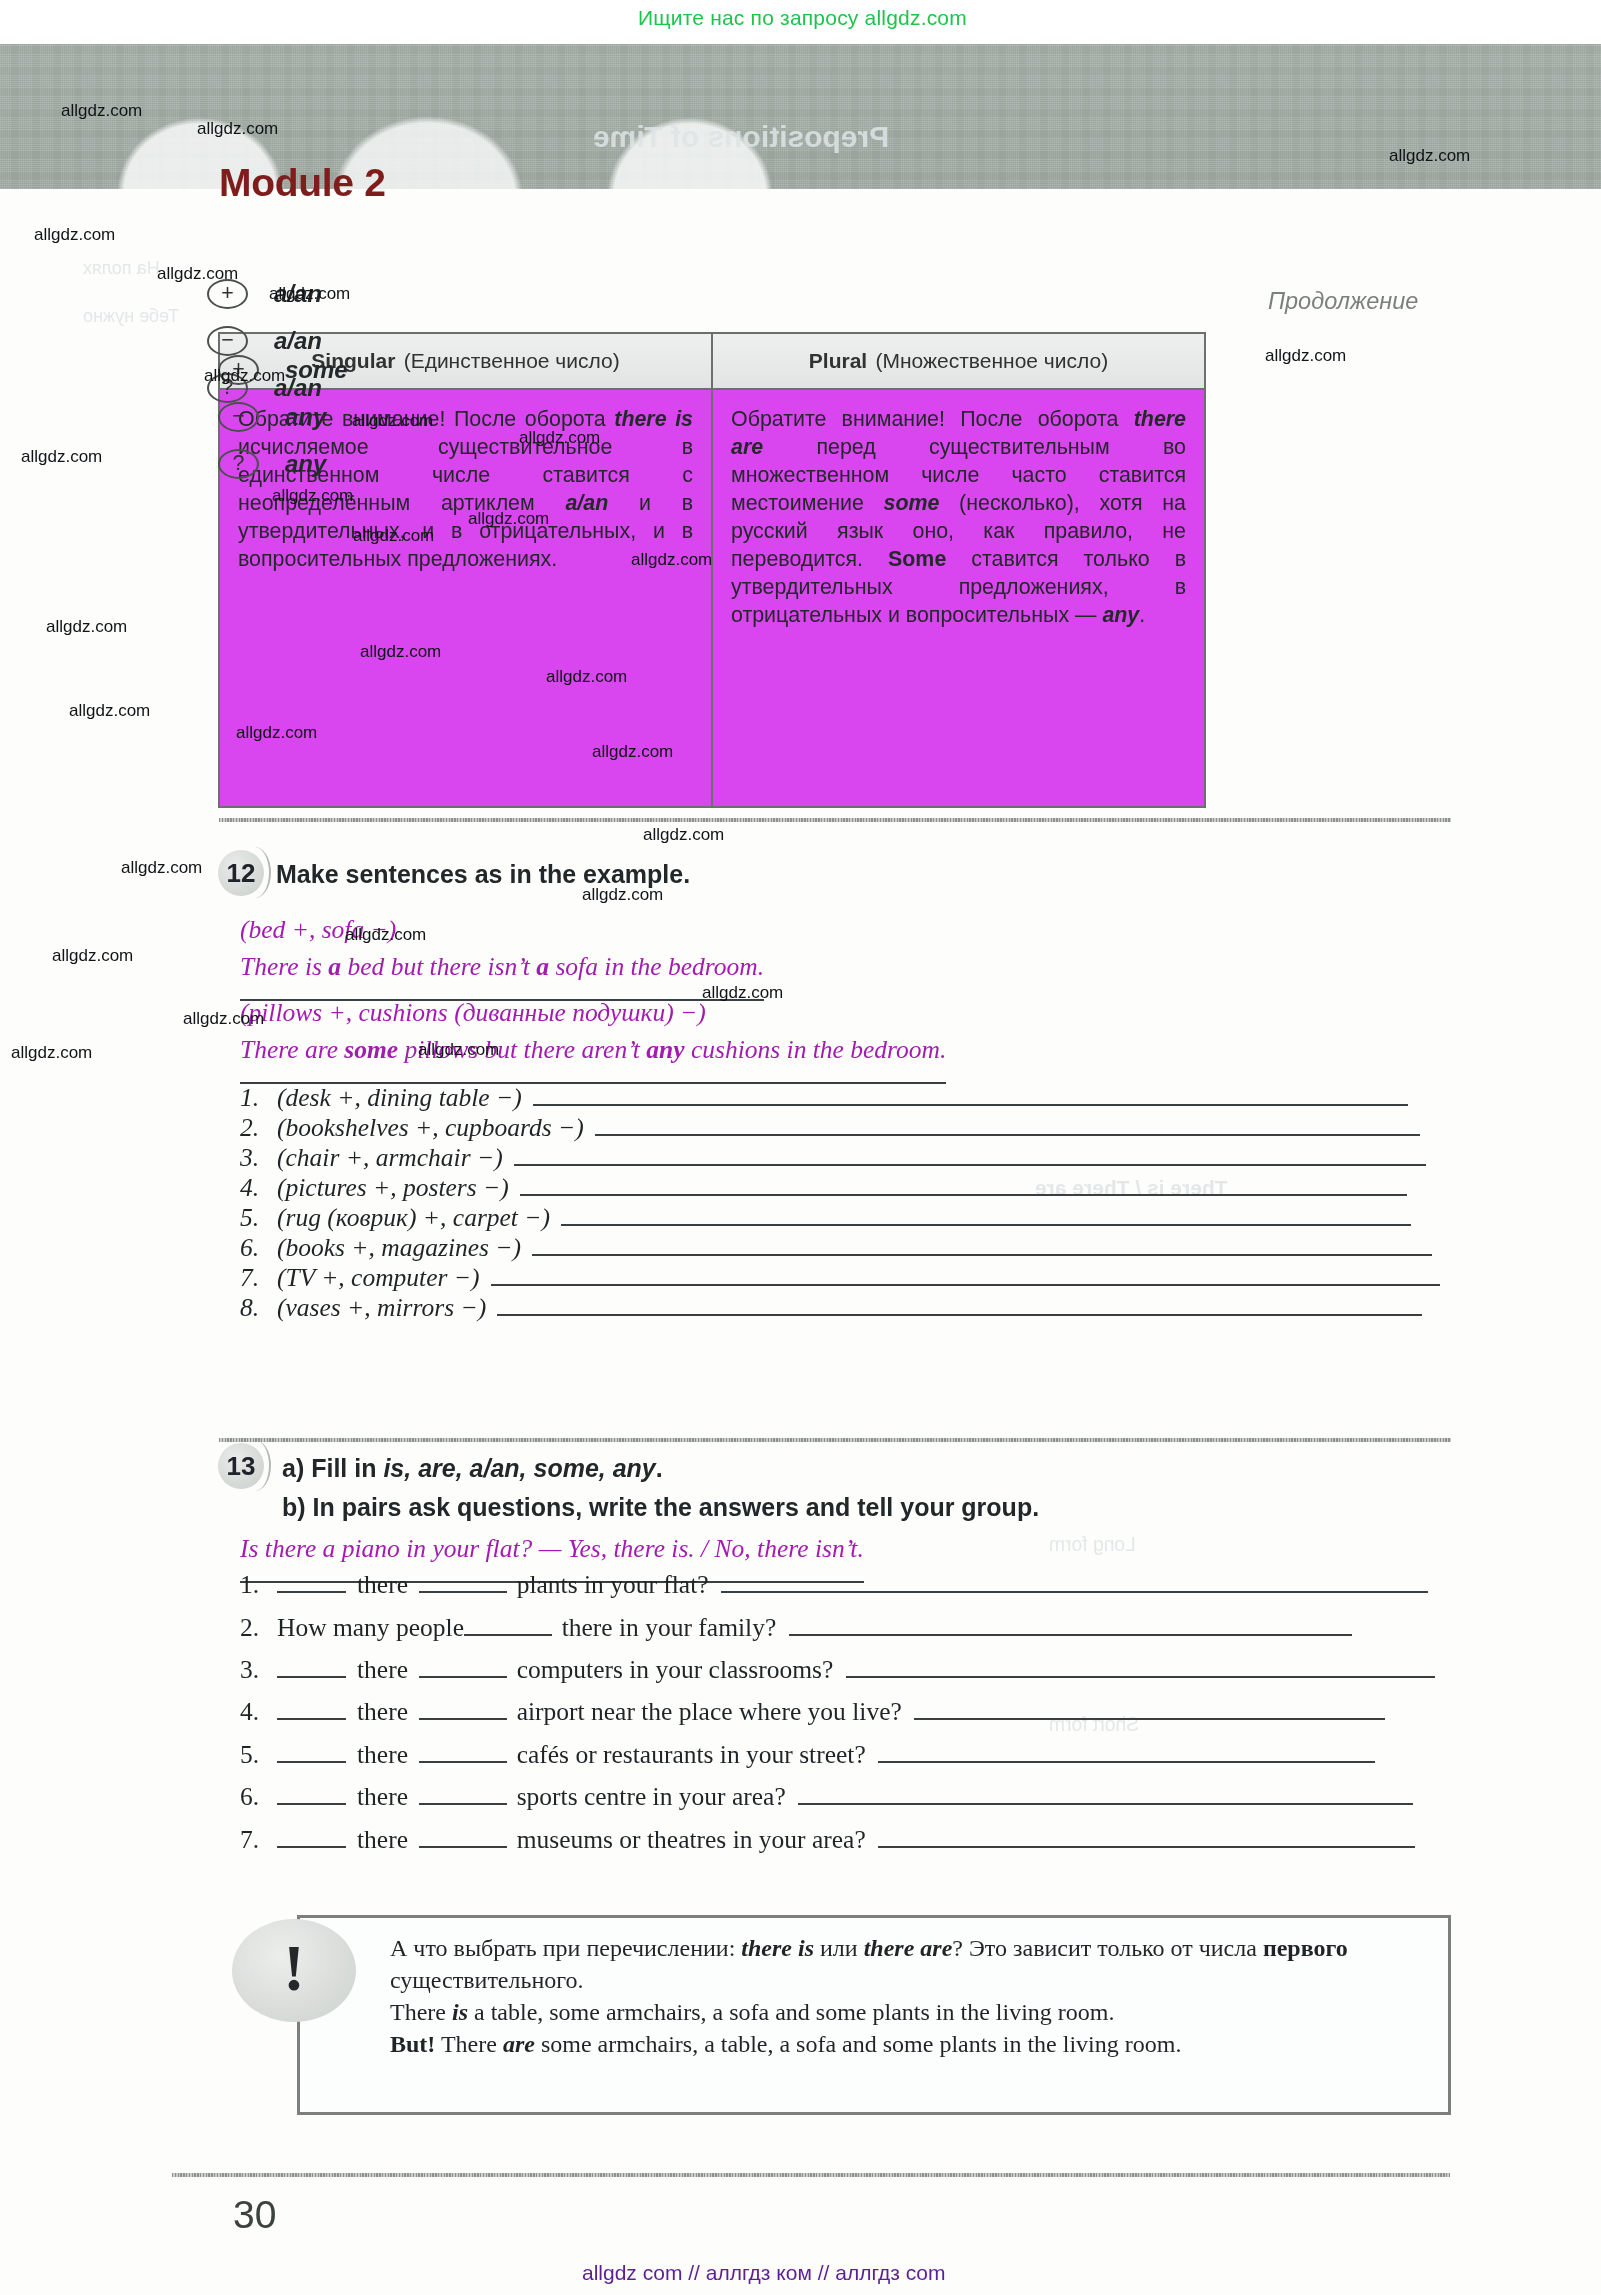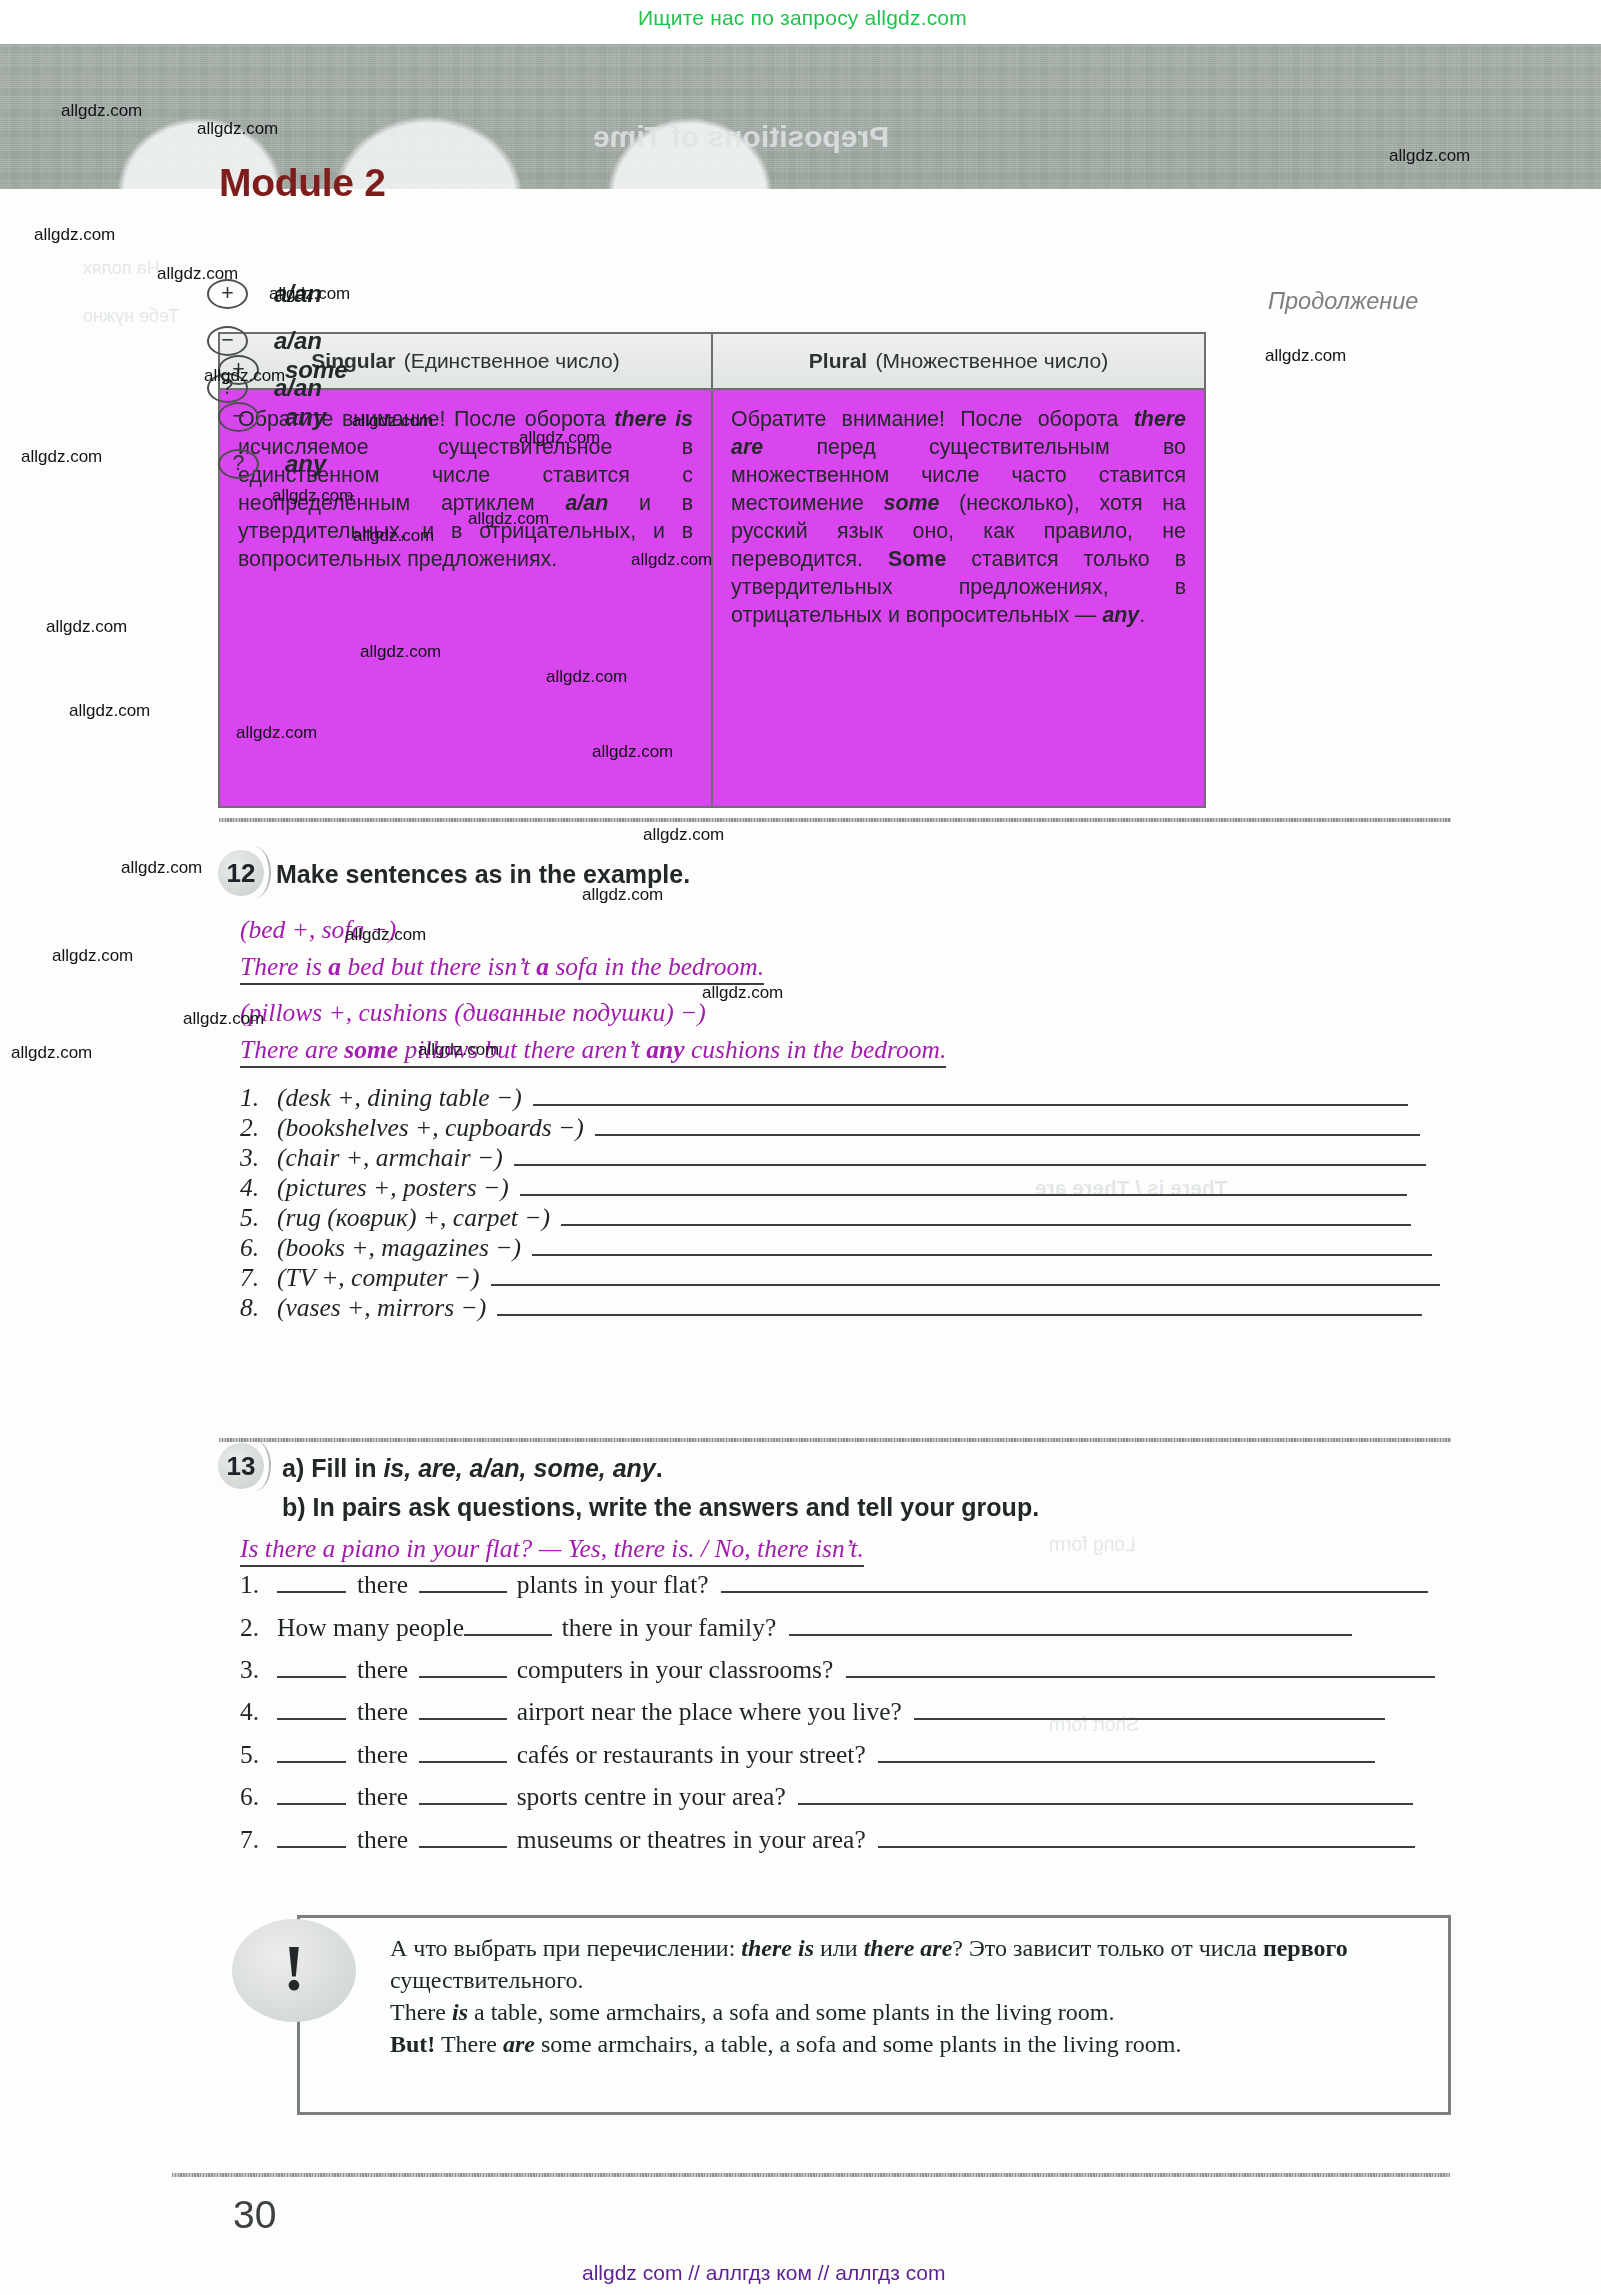--- a/index.html
+++ b/index.html
@@ -211,21 +211,21 @@
     position: absolute;
     font-family: "Liberation Serif", serif;
     font-size: 25.5px;
     color: #a21caf;
     white-space: nowrap;
   }
   .ser-it { font-style: italic; }
   .ser-ex {
     font-style: italic;
     border-bottom: 2.1px solid #3a3f41;
-    padding-bottom: 1px;
+    padding-bottom: 17px;
   }
   .ser-ex b { font-weight: bold; }
 
   .q-row {
     position: absolute;
     font-family: "Liberation Serif", serif;
     font-size: 25.5px;
     color: #1f2426;
     white-space: nowrap;
     display: flex;

